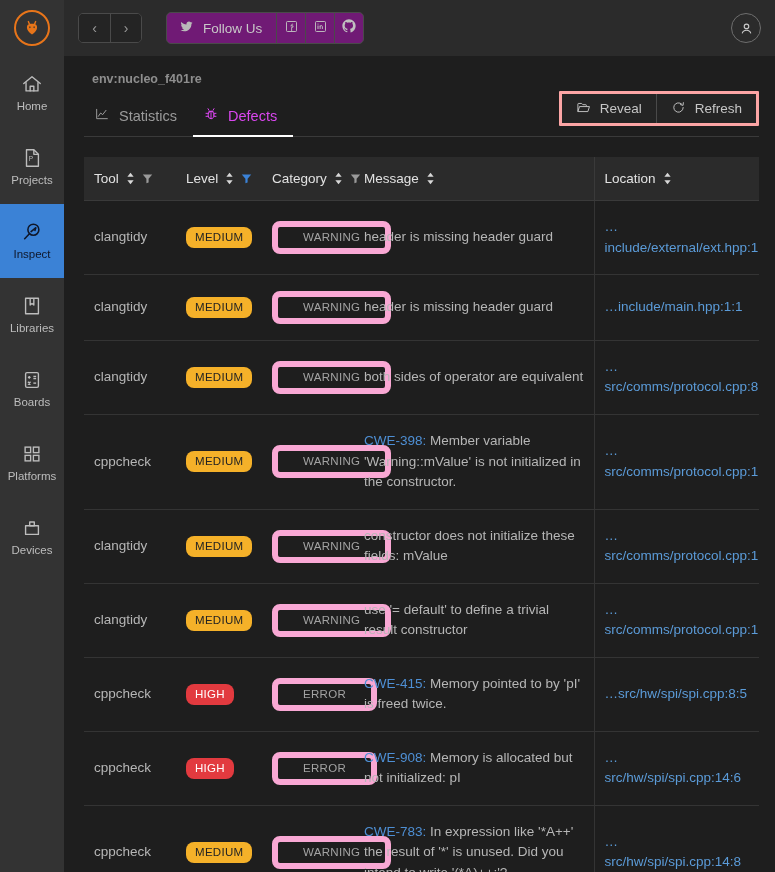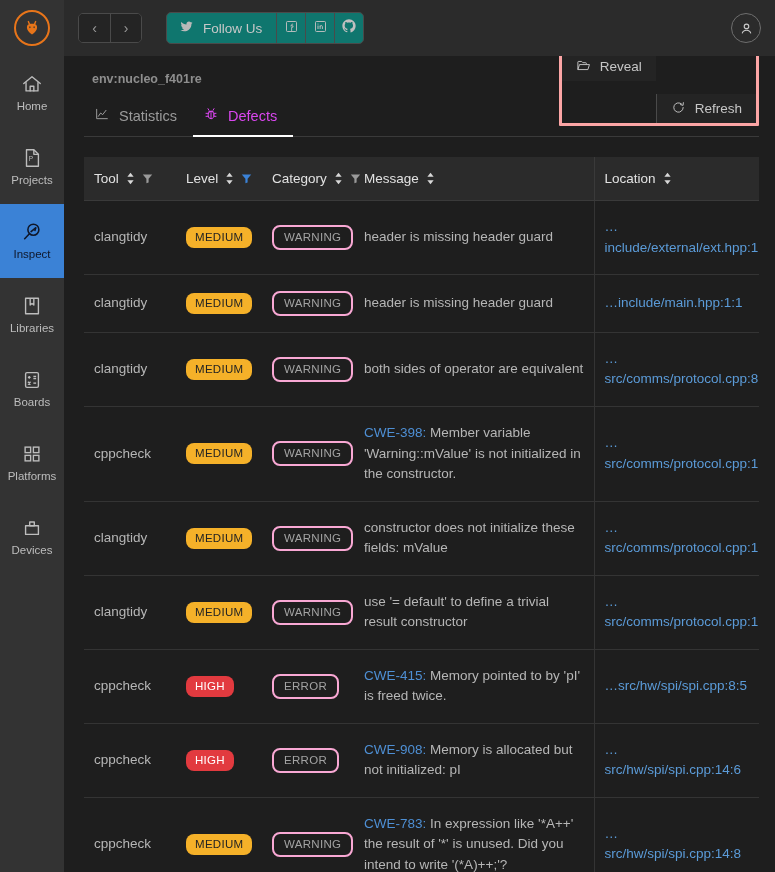--- a/index.html
+++ b/index.html
@@ -55,21 +55,21 @@
   .pager button {
     width: 31px; height: 28px; background: #242424; border: 0;
     color: #9a9a9a; font-size: 14px; cursor: pointer;
     display: flex; align-items: center; justify-content: center;
   }
   .pager button + button { border-left: 1px solid #4a4a4a; }
 
   .social {
     display: flex; align-items: center; height: 32px;
     border: 1px solid #4a4a4a; border-radius: 5px;
-    margin-left: 24px; overflow: hidden; background: #0f766e;
+    margin-left: 24px; overflow: hidden; background: #701a75;
   }
   .social .follow {
     display: flex; align-items: center; gap: 9px;
     padding: 0 14px 0 12px; height: 30px; color: #c8c8c8;
     font-size: 13.5px; cursor: pointer;
   }
   .social .sbtn {
     width: 29px; height: 30px; border-left: 1px solid #4a4a4a;
     display: flex; align-items: center; justify-content: center;
     color: #c0c0c0; cursor: pointer;
@@ -100,21 +100,21 @@
     margin-bottom: -1px; border-bottom: 2px solid transparent;
   }
   .tab.active { color: #d946ef; border-bottom-color: #ffffff; }
   .tab-actions { position: absolute; right: 0; bottom: 10px; display: flex; }
   .btn-group { display: flex; border: 3px solid #fca5a5; border-radius: 1px; overflow: hidden; }
   .btn {
     display: flex; align-items: center; gap: 9px;
     padding: 0 14px; height: 29px; background: #242424;
     color: #c6c6c6; font-size: 13.5px; border: 0; cursor: pointer;
   }
-  .btn + .btn { border-left: 1px solid #4a4a4a; margin-top: 42px; }
+  .btn + .btn { border-left: 1px solid #4a4a4a; }
 
   
   .table-wrap { margin-top: 20px; flex: 1 1 auto; overflow: hidden; }
   table { width: 100%; border-collapse: collapse; table-layout: fixed; }
   thead th {
     background: #2b2b2b; text-align: right; padding: 14px 10px;
     font-size: 13.5px; color: #e2e2e2; font-weight: 400;
     border-bottom: 1px solid #3a3a3a; vertical-align: middle;
   }
   thead th.loc { border-left: 1px solid #3a3a3a; }
@@ -133,22 +133,22 @@
   .cwe { color: #4e8fd4; }
   .loc-link { color: #5b9bd8; cursor: pointer; }
 
   .badge {
     display: inline-block; padding: 3px 9px; border-radius: 8px;
     font-size: 11.5px; letter-spacing: 0.3px; line-height: 1.3;
   }
   .badge.medium { background: #f5b129; color: #232323; }
   .badge.high   { background: #e23a3f; color: #ffffff; }
   .badge.outline {
-    background: transparent; border: 2px solid #f9a8d4; color: #a3a3a3;
-    padding: 3px 10px;
+    background: transparent; border: 6px solid #f9a8d4; color: #a3a3a3;
+    padding: 3px 25px;
   }
 
   col.c-tool { width: 92px; }
   col.c-level { width: 86px; }
   col.c-cat { width: 92px; }
   col.c-msg { width: auto; }
   col.c-loc { width: 165px; }
 </style>
 </head>
 <body>

